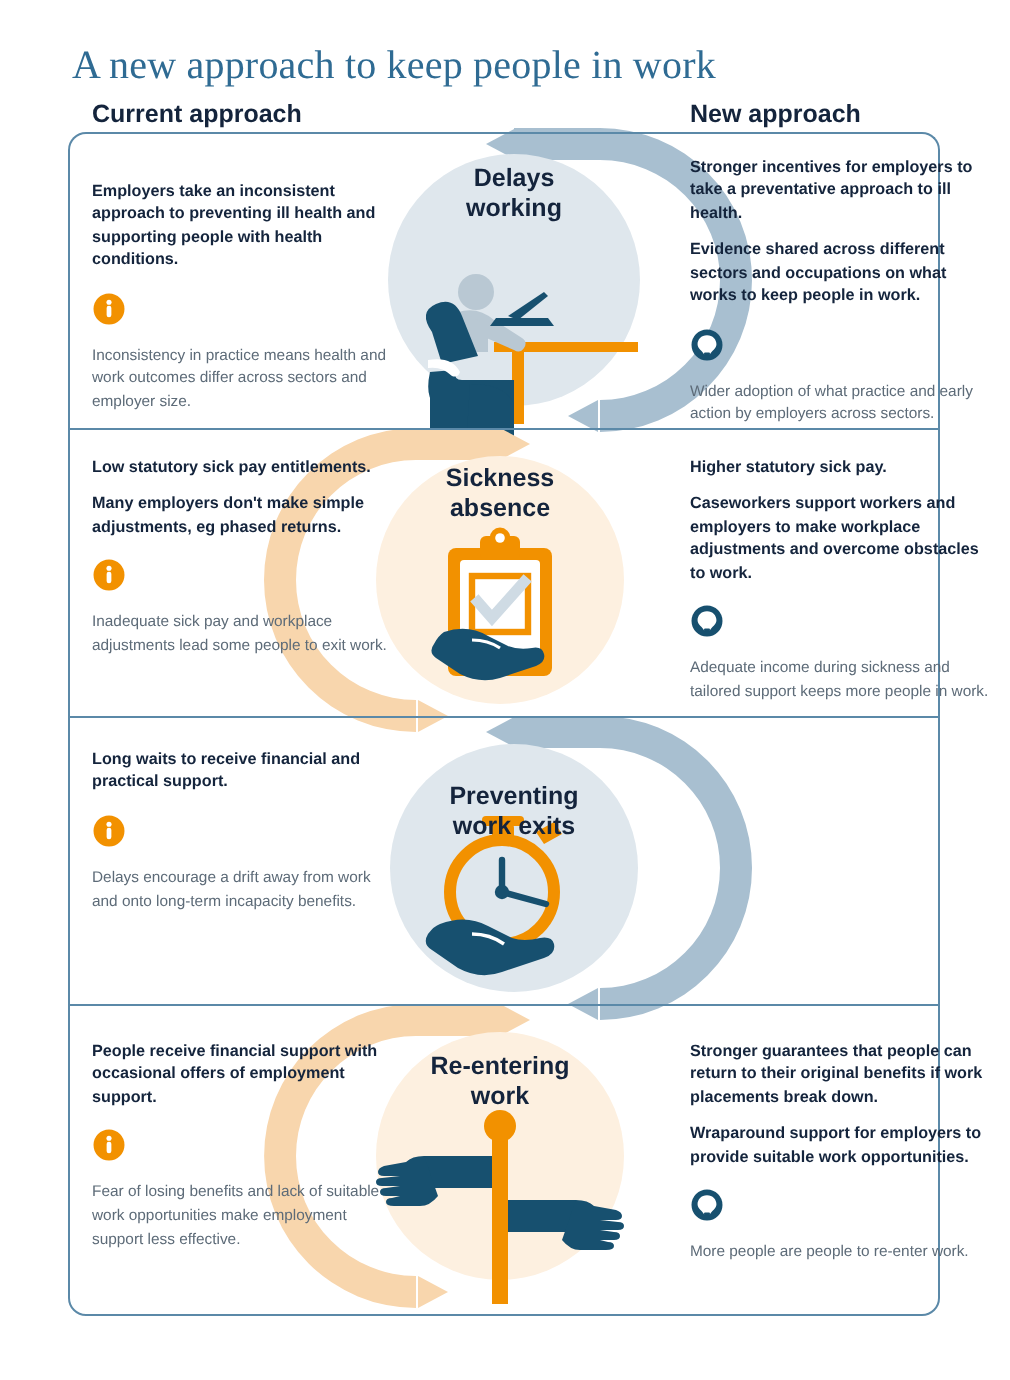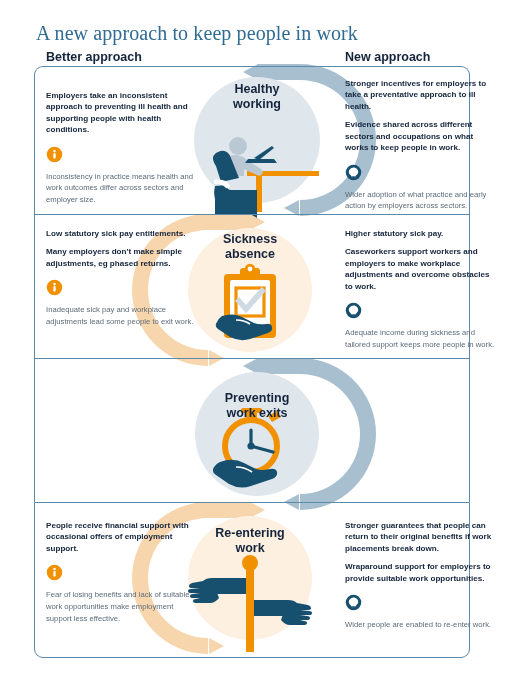--- a/index.html
+++ b/index.html
@@ -61,21 +61,21 @@
   .cap{position:absolute;text-align:center;font-weight:bold;color:#14243c;
        font-size:12.5px;line-height:1.17;width:150px;}
 </style>
 </head>
 <body>
 
 <div id="page">
 
   <div class="title">A new approach to keep people in work</div>
 
-  <div class="col-head left">Better approach</div>
+  <div class="col-head left">Current approach</div>
   <div class="col-head right">New approach</div>
 
   <svg class="graphics" width="505" height="690" viewBox="0 0 505 690">
     <defs>
       <g id="exclam">
         <circle cx="0" cy="0" r="8.2" fill="#f29100"></circle>
         <circle cx="0" cy="-3.6" r="1.35" fill="#ffffff"></circle>
         <rect x="-1.25" y="-1.7" width="2.5" height="6.1" rx="1.2" fill="#ffffff"></rect>
       </g>
       <g id="bulb">
@@ -166,21 +166,21 @@
   </svg>
 
   <div class="cards">
     <div class="card c1"></div>
     <div class="card c2"></div>
     <div class="card c3"></div>
     <div class="card c4"></div>
   </div>
 
   <div class="cap" style="left:182px;top:82px;">
-    <div>Healthy</div>
+    <div>Delays</div>
     <div>working</div>
   </div>
   <div class="cap" style="left:175px;top:232px;">
     <div>Sickness</div>
     <div>absence</div>
   </div>
   <div class="cap" style="left:182px;top:391px;">
     <div>Preventing</div>
     <div>work exits</div>
   </div>
@@ -215,30 +215,37 @@
   </div>
   <div class="colblk r" style="top:228px;">
     <p class="lead">Higher statutory sick pay.</p>
     <p class="lead">Caseworkers support workers and employers to make workplace adjustments and overcome obstacles to work.</p>
     <svg class="badge" width="17" height="17" viewBox="-9 -9 18 18">
         <use href="#bulb"></use>
       </svg>
     <p class="sub">Adequate income during sickness and tailored support keeps more people in work.</p>
   </div>
 
+  <div class="colblk l" style="top:374px;">
+    <p class="lead">Long waits to receive financial and practical support.</p>
+    <svg class="badge" width="17" height="17" viewBox="-9 -9 18 18">
+        <use href="#exclam"></use>
+      </svg>
+    <p class="sub">Delays encourage a drift away from work and onto long-term incapacity benefits.</p>
+  </div>
 
   <div class="colblk l" style="top:520px;">
     <p class="lead">People receive financial support with occasional offers of employment support.</p>
     <svg class="badge" width="17" height="17" viewBox="-9 -9 18 18">
         <use href="#exclam"></use>
       </svg>
     <p class="sub">Fear of losing benefits and lack of suitable work opportunities make employment support less effective.</p>
   </div>
   <div class="colblk r" style="top:520px;">
     <p class="lead">Stronger guarantees that people can return to their original benefits if work placements break down.</p>
     <p class="lead">Wraparound support for employers to provide suitable work opportunities.</p>
     <svg class="badge" width="17" height="17" viewBox="-9 -9 18 18">
         <use href="#bulb"></use>
       </svg>
-    <p class="sub">Wider people are enabled to re-enter work.</p>
+    <p class="sub">More people are people to re-enter work.</p>
   </div>
 
 </div>
 
 </body></html>

